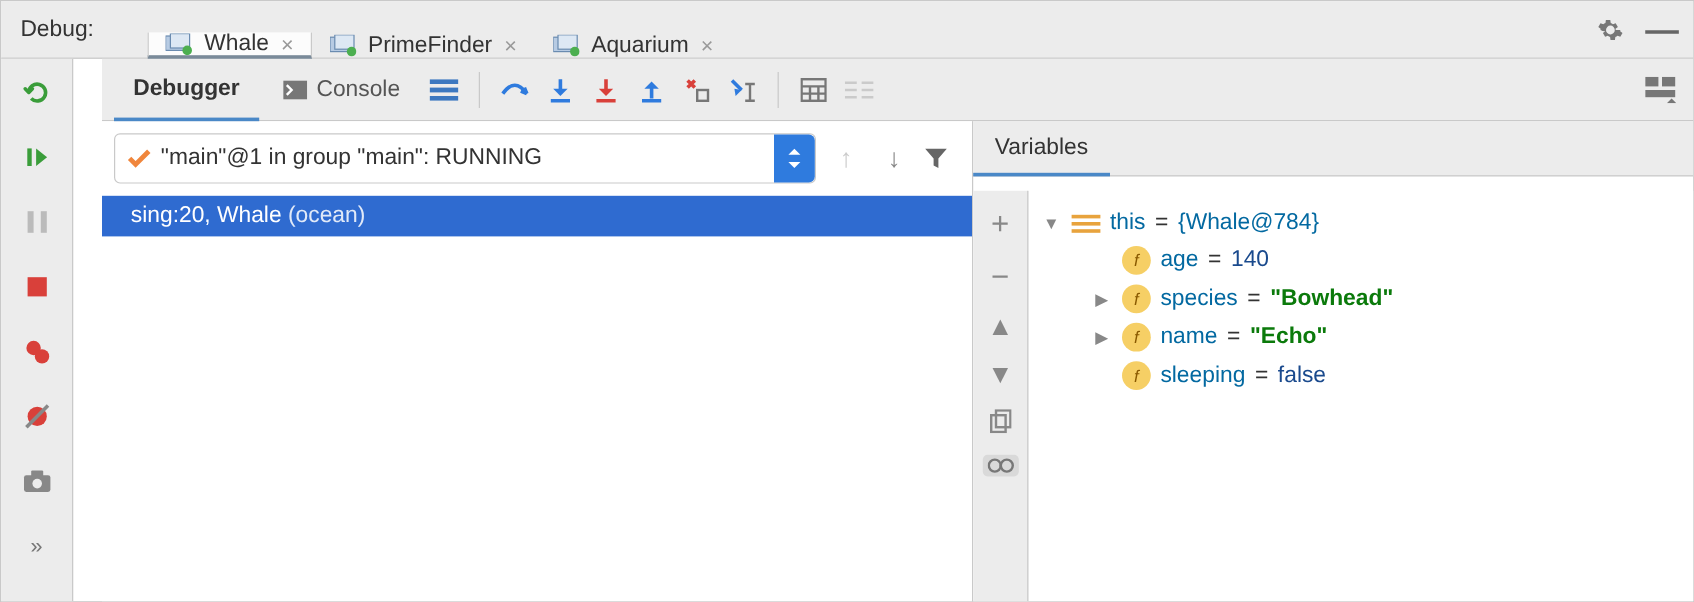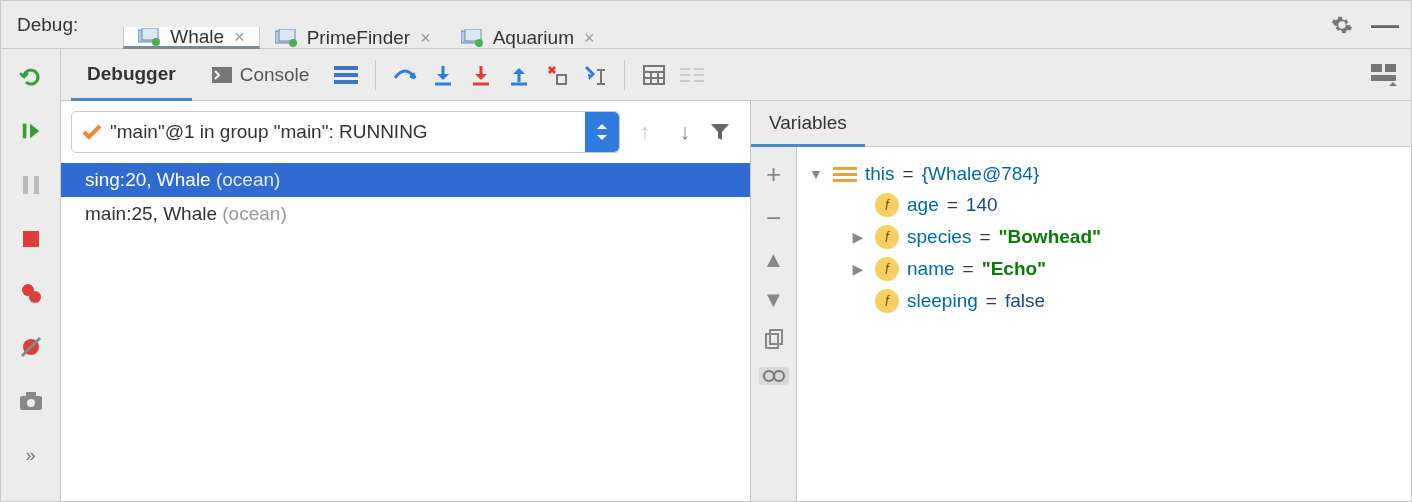--- a/index.html
+++ b/index.html
@@ -9,31 +9,31 @@
   .tabs { display: flex; align-items: stretch; height: 100%; gap: 0; }
   .tab { display: flex; align-items: center; gap: 10px; padding: 0 14px; cursor: pointer; position: relative; border-right: 1px solid transparent; border-left: 1px solid transparent; margin-top: 26px; }
   .tab.active { background: #fcfcfc; border-right: 1px solid #c9c9c9; border-left: 1px solid #c9c9c9; border-bottom: 3px solid #7a8a99; margin-bottom: -1px; }
   .tab .close { color: #999; font-size: 18px; line-height: 1; }
   .topbar-right { margin-left: auto; display: flex; align-items: center; gap: 18px; }
   .gear-icon, .minimize-icon { cursor: pointer; color: #666; }
   .minimize-icon { font-size: 28px; font-weight: bold; line-height: 10px; }
   .main { display: flex; flex: 1; min-height: 0; }
   .sidebar { width: 60px; background: #ececec; border-right: 1px solid #c9c9c9; display: flex; flex-direction: column; align-items: center; padding-top: 10px; gap: 18px; }
   .side-btn { width: 36px; height: 36px; display: flex; align-items: center; justify-content: center; cursor: pointer; }
-  .content { flex: 1; display: flex; flex-direction: column; min-width: 0; }
+  .content { flex: 1; display: flex; flex-direction: column; min-width: 0; margin-left: 24px; }
   .toolbar { display: flex; align-items: center; height: 52px; background: #ececec; border-bottom: 1px solid #c9c9c9; padding: 0 10px; gap: 4px; }
   .tool-tab { display: flex; align-items: center; gap: 8px; padding: 0 16px; height: 100%; font-weight: bold; cursor: pointer; position: relative; }
   .tool-tab.active { border-bottom: 3px solid #4a88c7; margin-bottom: -1px; }
   .tool-tab.inactive { color: #555; font-weight: normal; }
   .tool-sep { width: 1px; height: 30px; background: #c9c9c9; margin: 0 8px; }
   .tool-ico { width: 34px; height: 34px; display: flex; align-items: center; justify-content: center; cursor: pointer; }
   .tool-ico.disabled { opacity: .4; cursor: default; }
   .panes { display: flex; flex: 1; min-height: 0; }
   .frames-pane { flex: 1; display: flex; flex-direction: column; border-right: 1px solid #c9c9c9; min-width: 0; }
-  .vars-pane { width: 660px; display: flex; flex-direction: column; min-width: 0; }
+  .vars-pane { width: 600px; display: flex; flex-direction: column; min-width: 0; gap: 12px; }
   .pane-header { height: 46px; background: #ececec; border-bottom: 1px solid #c9c9c9; display: flex; align-items: center; padding: 0 18px; }
   .pane-header .lbl { display: inline-block; padding-bottom: 2px; }
   .vars-pane .pane-header { padding: 0; }
   .vars-pane .pane-header .lbl { padding: 0 18px; height: 100%; display: flex; align-items: center; border-bottom: 3px solid #4a88c7; margin-bottom: -1px; }
   .frames-body { flex: 1; background: #fff; display: flex; min-height: 0; }
   .vars-body { flex: 1; background: #fff; display: flex; min-height: 0; }
   .frames-main { flex: 1; display: flex; flex-direction: column; }
   .frames-top { display: flex; align-items: center; gap: 10px; padding: 10px 10px; }
   .thread-select { flex: 1; display: flex; align-items: center; border: 1px solid #c9c9c9; border-radius: 5px; height: 42px; padding: 0 0 0 10px; background: #fff; }
   .thread-select .check { color: #f0863c; margin-right: 8px; }
@@ -277,24 +277,20 @@
                     <svg width="20" height="20" viewBox="0 0 20 20" fill="#666">
                       <path d="M1 2h18l-7 8v8l-4-2v-6z"></path>
                     </svg>
                   </span>
               </div>
               <div class="frame-list">
                 <div class="frame-row selected">
                   <span>sing:20, Whale</span>
                   <span class="paren">(ocean)</span>
                 </div>
-                <div class="frame-row">
-                  <span>main:25, Whale</span>
-                  <span class="paren">(ocean)</span>
-                </div>
               </div>
             </div>
           </div>
         </div>
 
         <div class="vars-pane">
           <div class="pane-header">
               <span class="lbl">Variables</span>
             </div>
           <div class="vars-body">

